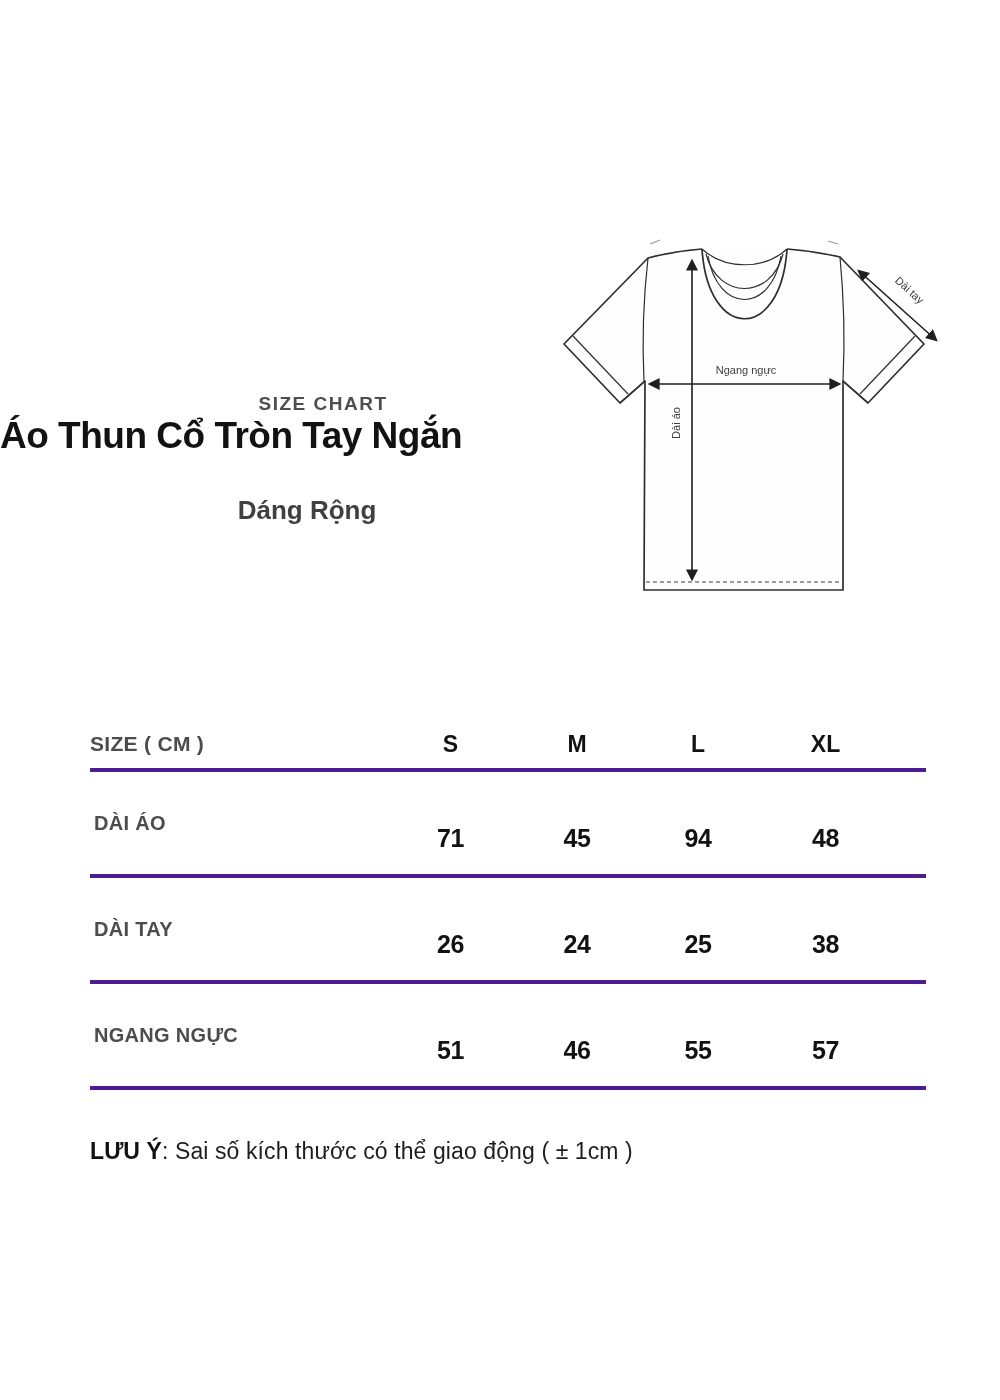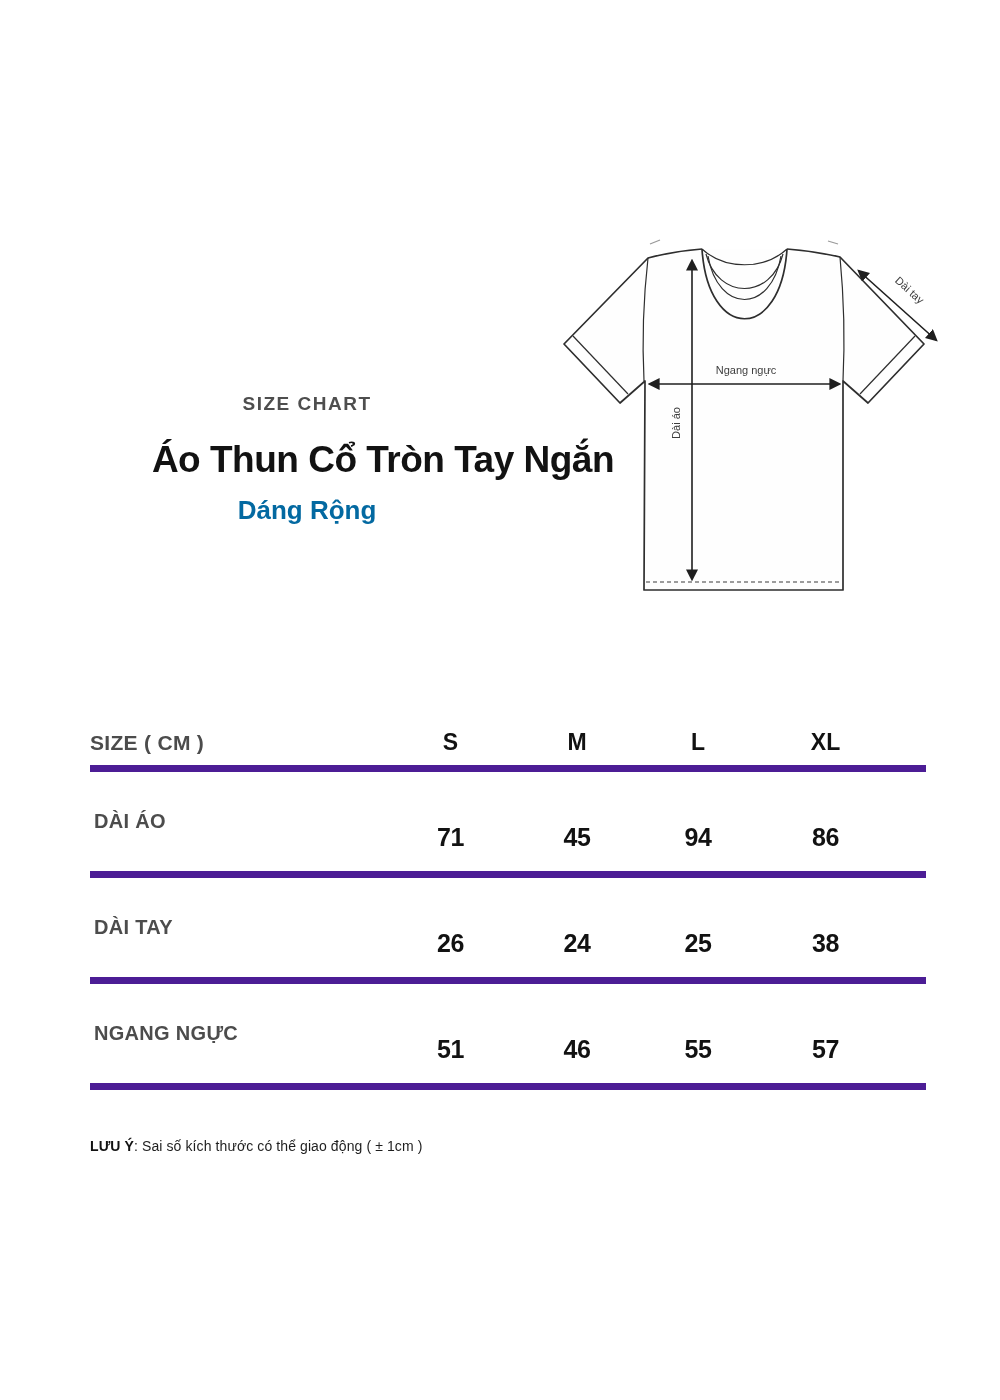--- a/index.html
+++ b/index.html
@@ -9,41 +9,41 @@
     width: 1000px;
     height: 1400px;
     background: #ffffff;
     font-family: "Liberation Sans", sans-serif;
     overflow: hidden;
   }
 
   
   .size-chart-label {
     position: absolute;
-    left: 0; top: 393px; width: 614px;
+    left: 16px; top: 393px; width: 614px;
     text-align: center;
     font-size: 19px; font-weight: 700;
     letter-spacing: 1.5px;
     color: #4e4e4e;
   }
   .product-title {
     position: absolute;
-    left: 0; top: 436px; width: 614px;
-    text-align: right;
+    left: 0; top: 412px; width: 614px;
+    text-align: left;
     font-size: 37px; font-weight: 700;
     letter-spacing: -0.5px;
     color: #121212;
     line-height: 48px;
   }
   .product-subtitle {
     position: absolute;
     left: 0; top: 493px; width: 614px;
     text-align: center;
     font-size: 26px; font-weight: 700;
-    color: #0369a1;
+    color: #404040;
     line-height: 34px;
   }
 
   
   .diagram {
     position: absolute;
     left: 550px; top: 230px;
     width: 420px; height: 380px;
   }
   .diagram svg { display: block; width: 100%; height: 100%; }
@@ -57,21 +57,21 @@
   .size-table {
     position: absolute;
     left: 90px; top: 720px;
     width: 836px;
     color: #161616;
   }
   .t-row {
     display: grid;
     grid-template-columns: 298px 125px 128px 114px 141px 30px;
     align-items: center;
-    border-bottom: 7px solid #4c1d95;
+    border-bottom: 4px solid #4c1d95;
   }
   .t-row.head { height: 52px; }
   .t-row.body { height: 106px; }
   .t-label {
     font-size: 20px;
     font-weight: 700;
     color: #4c4c4c;
     letter-spacing: 0.3px;
     padding-left: 4px;
   }
@@ -88,21 +88,21 @@
     font-weight: 700;
     color: #121212;
     letter-spacing: -0.5px;
     margin-top: 31px;
   }
 
   
   .note {
     position: absolute;
     left: 90px; top: 1138px;
-    font-size: 14px;
+    font-size: 23px;
     color: #1e1e1e;
     letter-spacing: 0.1px;
   }
   .note .bold { font-weight: 700; color: #121212; }
 </style>
 </head>
 <body>
 
 <div class="page">
 
@@ -155,21 +155,21 @@
       <div class="t-size">L</div>
       <div class="t-size">XL</div>
       <div></div>
     </div>
 
     <div class="t-row body">
       <div class="t-label">DÀI ÁO</div>
       <div class="t-val">71</div>
       <div class="t-val">45</div>
       <div class="t-val">94</div>
-      <div class="t-val">86</div>
+      <div class="t-val">48</div>
       <div></div>
     </div>
 
     <div class="t-row body">
       <div class="t-label">DÀI TAY</div>
       <div class="t-val">26</div>
       <div class="t-val">24</div>
       <div class="t-val">25</div>
       <div class="t-val">38</div>
       <div></div>

